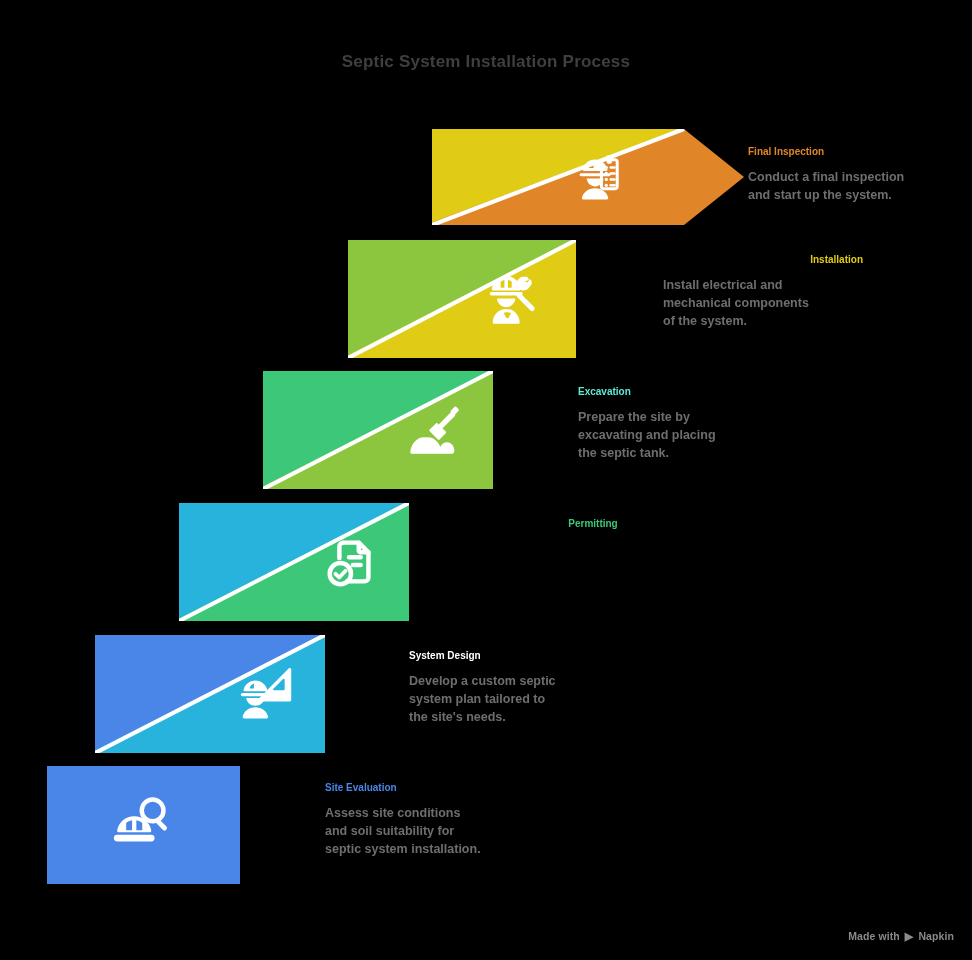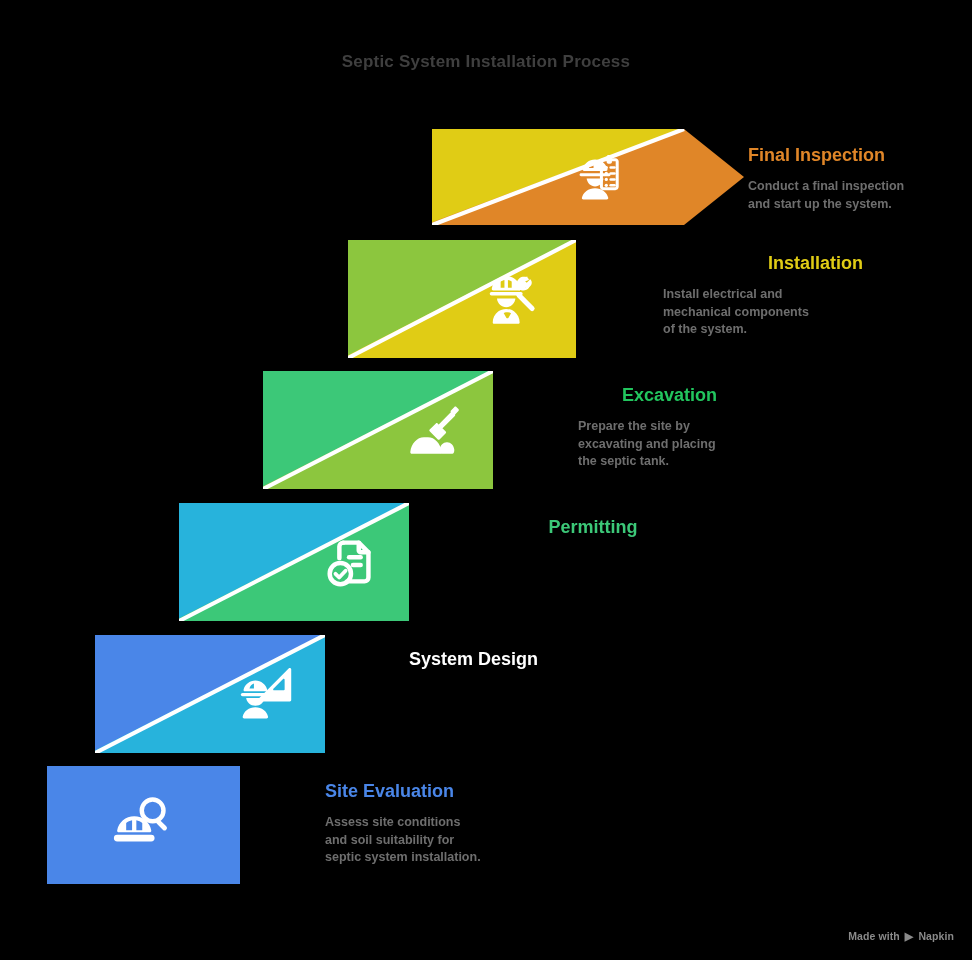--- a/index.html
+++ b/index.html
@@ -54,21 +54,21 @@
     width: 100%;
     height: 100%;
     display: block;
   }
 
   
   .step-text {
     position: absolute;
   }
   .step-heading {
-    font-size: 18px;
+    font-size: 10px;
     font-weight: bold;
     margin: 0 0 12px 0;
     line-height: 1.1;
     white-space: nowrap;
   }
   .step-desc {
     font-size: 12.5px;
     color: #6e6e6e;
     line-height: 1.42;
     margin: 0;
@@ -186,21 +186,21 @@
         <path d="M46.2 11.1l-2.6 2.6 7.2 7.2 2.6-2.6-7.2-7.2z" opacity="0"></path>
         <path d="M26.5 31.6l6.4-6.4c.5-.5 1.3-.5 1.8 0l8.4 8.4c.5.5.5 1.3 0 1.8l-6.4 6.4c-.5.5-1.3.5-1.8 0l-8.4-8.4c-.5-.5-.5-1.3 0-1.8z"></path>
         <path d="M22.5 44.3c-6.4 0-11.7 5.1-12.7 11.8-.1.9.6 1.7 1.5 1.7h27.1c.9 0 1.6-.8 1.5-1.7-1-6.7-6.3-11.8-12.7-11.8h-4.7z" opacity="0"></path>
         <path d="M20.6 39.5c-7.1 0-13 6.5-14.1 15.1-.1 1 .6 1.9 1.6 1.9h29.1c1 0 1.8-.9 1.6-1.9-1.1-8.6-7-15.1-14.1-15.1h-4.1z"></path>
         <path d="M44.1 44.7c-3.6 0-6.7 3.2-7.3 7.4-.3 2.1.8 4.4 2 4.4h11.1c1.3 0 2.3-2.3 2-4.4-.6-4.2-3.7-7.4-7.3-7.4h-.5z"></path>
       </g>
     </svg>
         </div>
       </div>
       <div class="step-text" style="left: 578px; top: 386px; width: 200px;">
-        <div class="step-heading" style="color: #22c55e; margin-left: 44px;">Excavation</div>
+        <div class="step-heading" style="color: #5eead4;">Excavation</div>
         <div class="step-desc">Prepare the site by
 excavating and placing
 the septic tank.</div>
       </div>
       <div class="step" style="left: 179px; top: 503px; width: 230px; height: 118px;">
         <div class="step-shape"><svg width="230" height="118" viewBox="0 0 230 118">
             <polygon points="0,0 230,0 230,118 0,118" fill="#3CC878"></polygon>
             <polygon points="0,0 227.25,0 0,115.25" fill="#27B3DC"></polygon>
             <polygon points="227.25,0 230,0 0,118 0,115.25" fill="#000000" opacity="0"></polygon>
             <line x1="230" y1="0" x2="0" y2="118" stroke="#ffffff" stroke-width="4.18"></line>
@@ -233,20 +233,23 @@
       <rect x="5" y="33" width="30" height="3.4" rx="1.7"></rect>
       <path d="M10.5 38.2h19c-.5 4.5-4.3 8-9.5 8s-9-3.5-9.5-8z"></path>
       <path d="M20 47.8c-6.6 0-12 4.2-13.1 9.8-.2.9.5 1.8 1.5 1.8h23.2c1 0 1.7-.9 1.5-1.8-1.1-5.6-6.5-9.8-13.1-9.8z"></path>
       <path d="M54.6 7.6L23 39.2c-.9.9-.3 2.5 1 2.5h31.6c.8 0 1.4-.6 1.4-1.4V8.6c0-1.3-1.5-1.9-2.4-1z"></path>
       <path d="M48.6 18.6l-10 10c-.6.6-.2 1.7.7 1.7h10c.5 0 .9-.4.9-.9v-10c0-.9-1.1-1.3-1.6-.8z" fill="#27B3DC"></path>
     </svg>
         </div>
       </div>
       <div class="step-text" style="left: 409px; top: 650px; width: 200px;">
         <div class="step-heading" style="color: #ffffff;">System Design</div>
+        <div class="step-desc">Develop a custom septic
+system plan tailored to
+the site's needs.</div>
       </div>
       <div class="step" style="left: 47px; top: 766px; width: 193px; height: 118px;">
         <div class="step-shape"><svg width="193" height="118" viewBox="0 0 193 118">
             <polygon points="0,0 193,0 193,118 0,118" fill="#4A86E8"></polygon>
           </svg></div>
         <div class="step-icon" style="left: 63px; top: 27px;">
     <svg viewBox="0 0 64 64" fill="#ffffff">
       <path d="M25 24c-8.9 0-16.2 6.3-17.6 14.6-.2 1 .6 1.9 1.6 1.9h32c1 0 1.8-.9 1.6-1.9C41.2 30.3 33.9 24 25 24zm-2.2 4.1v10.3h-6.1V31c1.7-1.5 3.8-2.5 6.1-2.9zm4.4 0c2.3.4 4.4 1.4 6.1 2.9v7.4h-6.1V28.1z"></path>
       <rect x="4" y="43" width="42" height="7" rx="3.5"></rect>
       <g>

